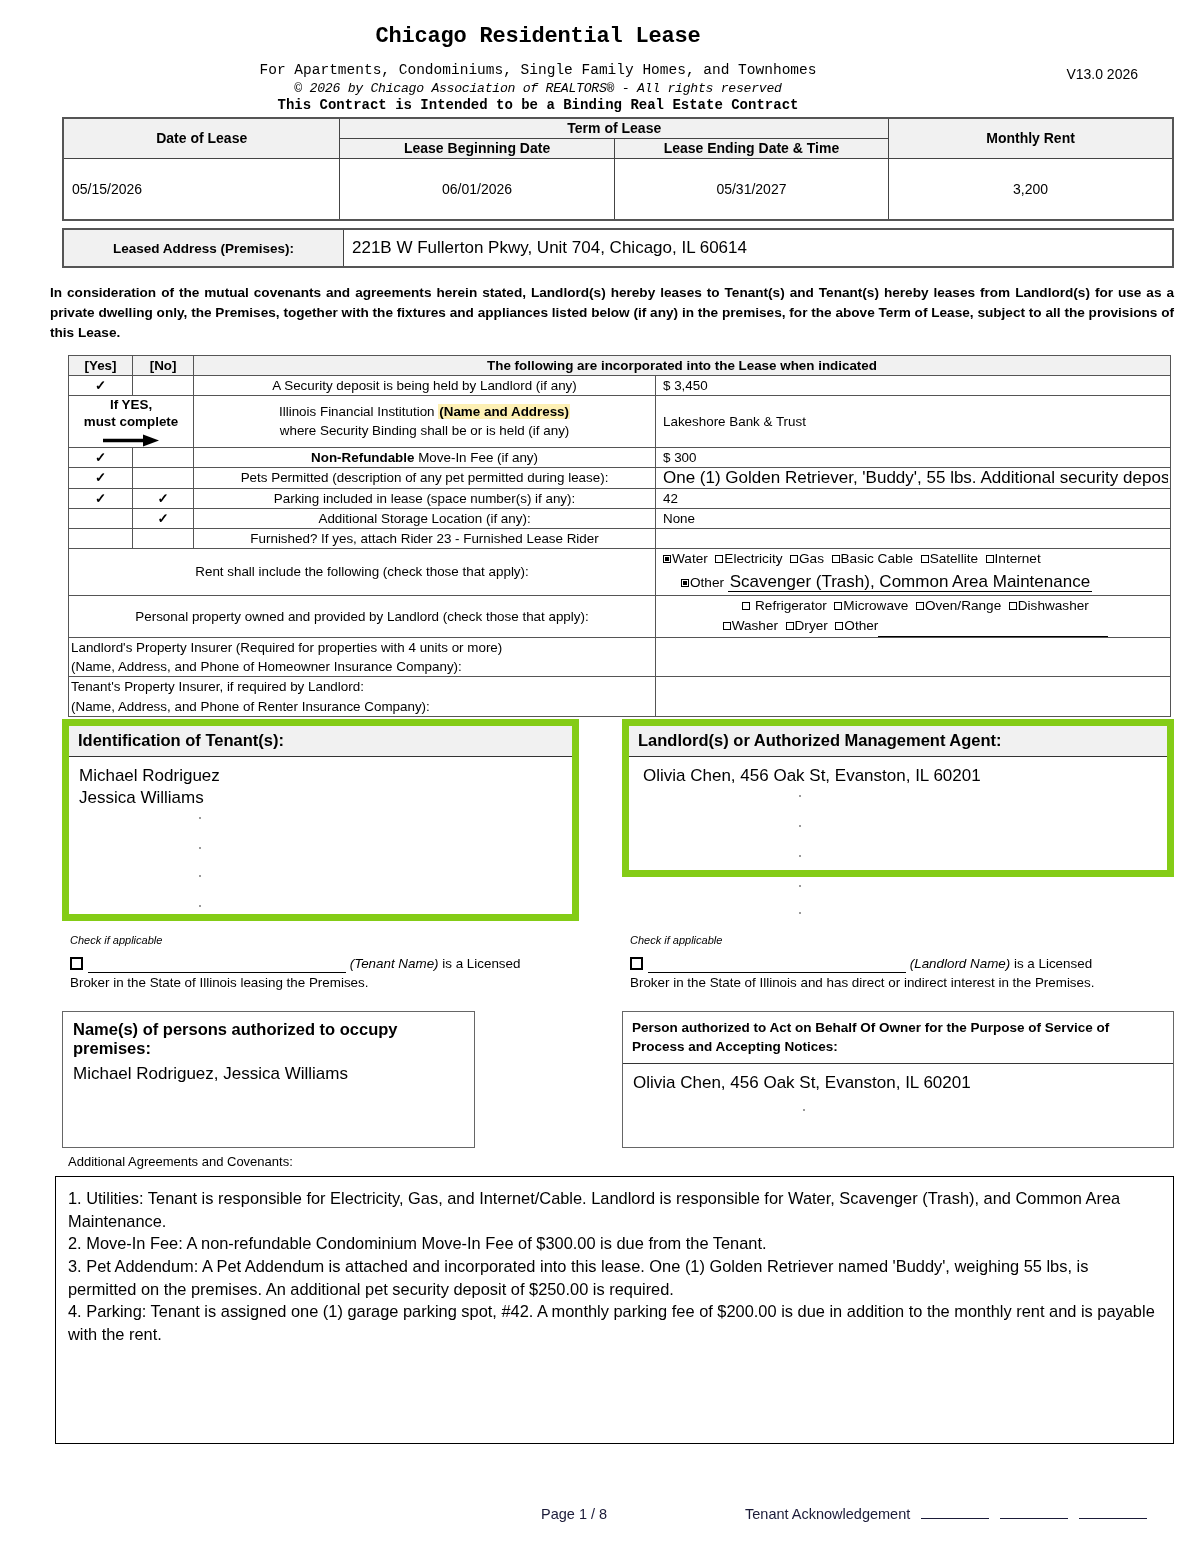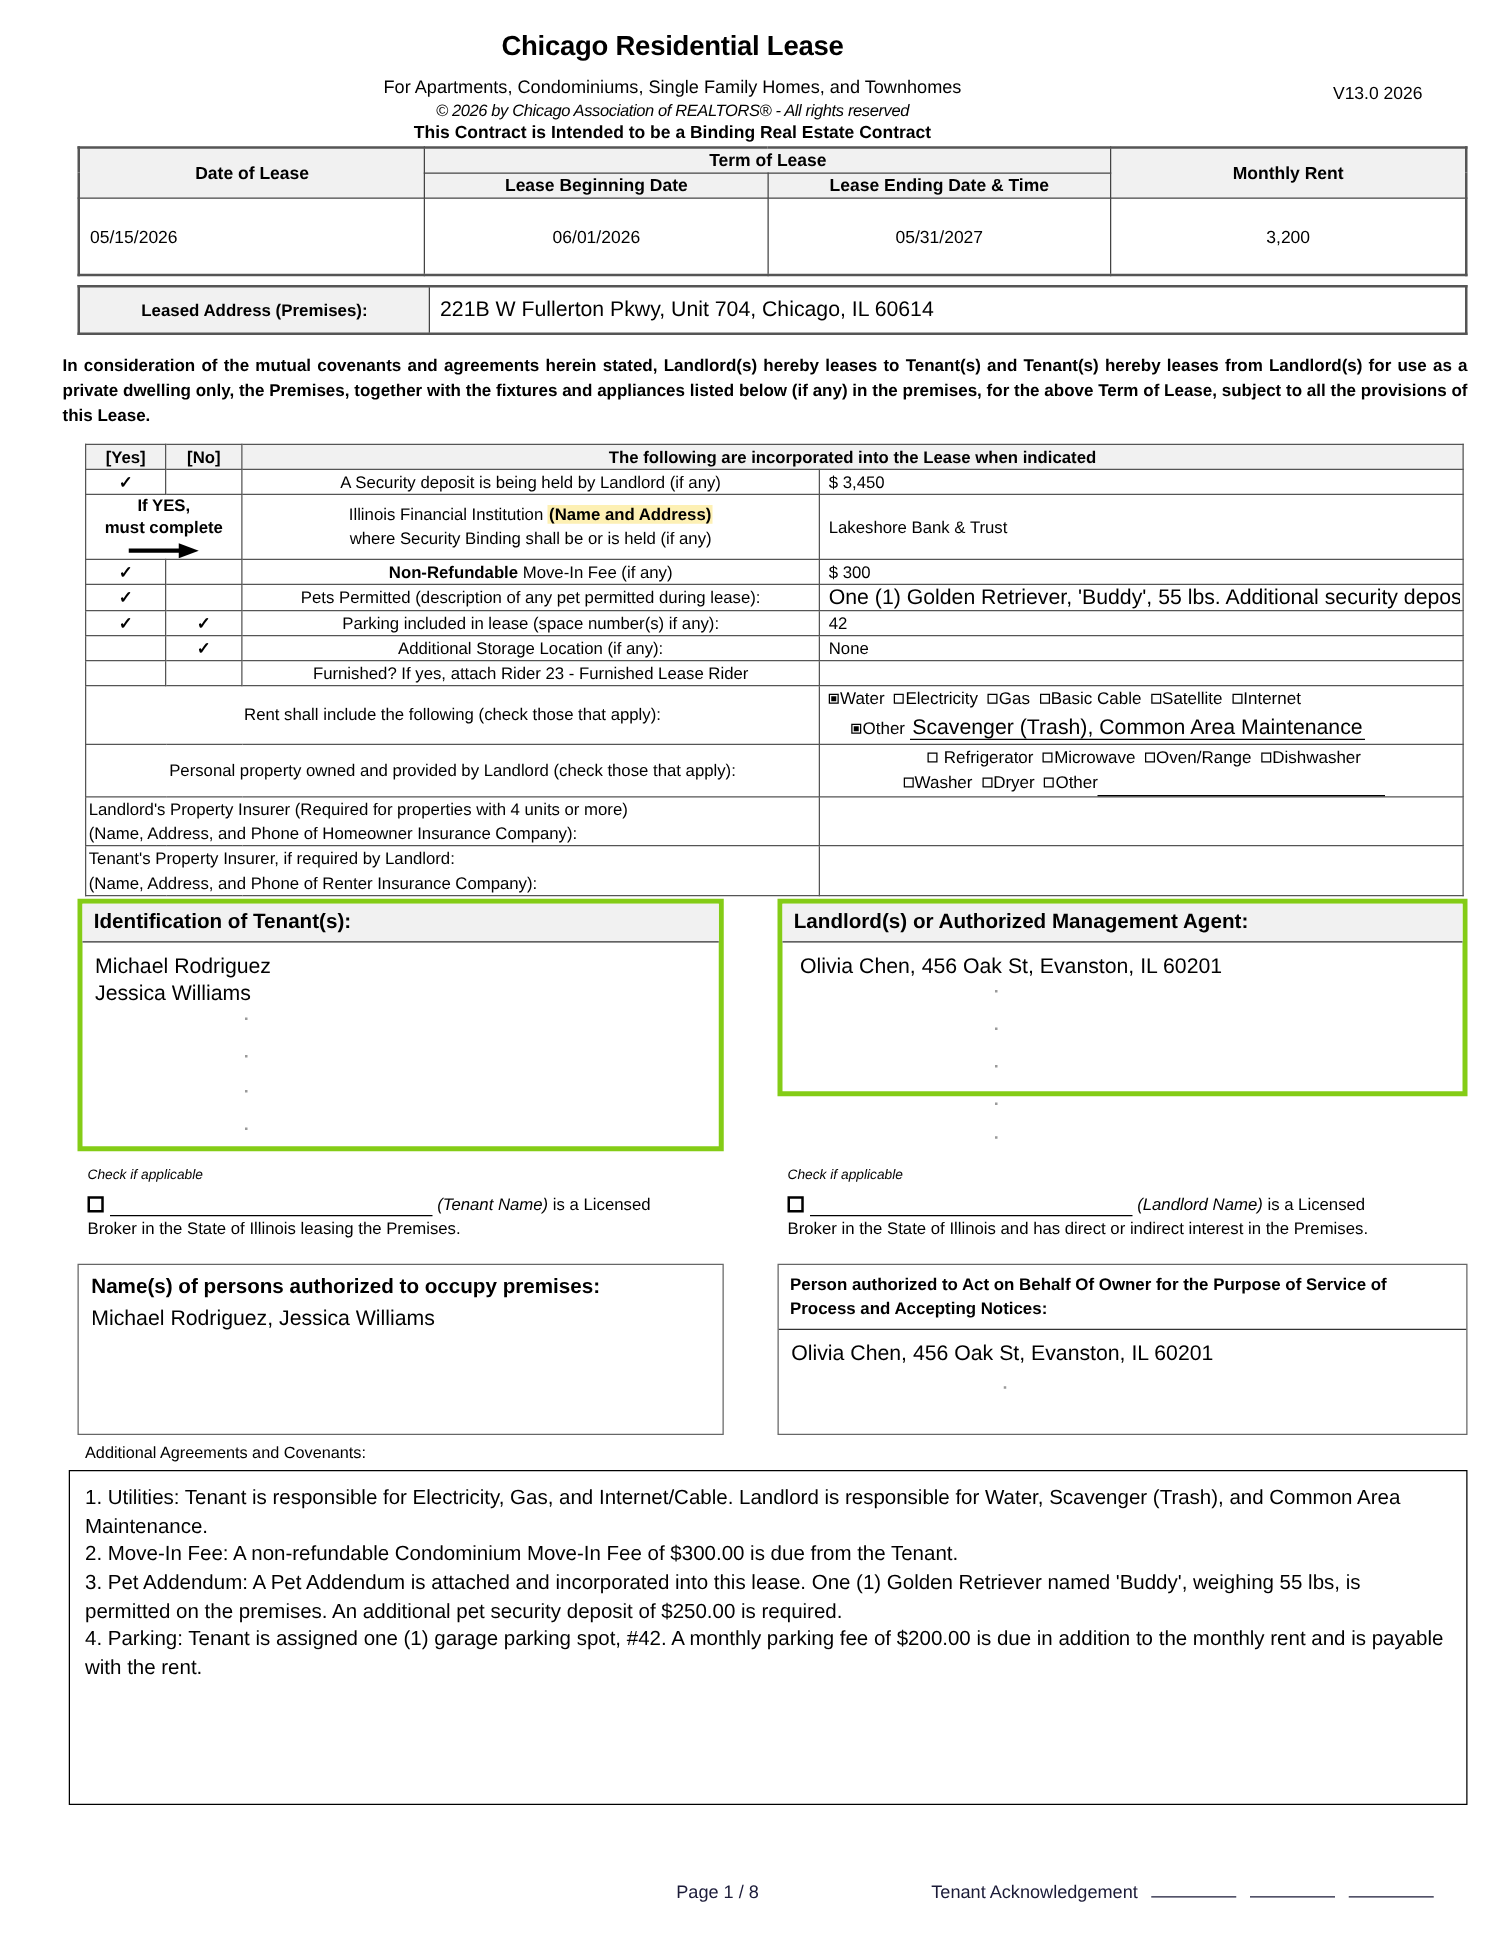--- a/index.html
+++ b/index.html
@@ -24,20 +24,21 @@
     box-sizing: border-box;
   }
 
   
   .hdr {
     position: absolute;
     top: 24px;
     left: 0;
     width: 1076px;
     text-align: center;
+    font-family: Liberation Mono, monospace;
   }
   .hdr-title {
     font-size: 22px;
     font-weight: bold;
     letter-spacing: -0.2px;
     line-height: 1.15;
   }
   .hdr-sub1 {
     font-size: 14.5px;
     line-height: 1.35;
@@ -233,21 +234,21 @@
     text-align: left;
     font-size: 13.4px;
     line-height: 1.45;
     padding: 5px 2px;
   }
 
   
   .party-box {
     position: absolute;
     box-sizing: border-box;
-    border: 4px solid #84cc16;
+    border: 7px solid #84cc16;
     background: #fff;
   }
   .party-head {
     background: #f1f1f1;
     border-bottom: 1px solid #333;
     font-weight: bold;
     font-size: 16.5px;
     padding: 5px 9px 6px;
   }
   .party-body {
@@ -554,21 +555,21 @@
       <span class="dot" style="left:170px; top:155px;"></span>
     </div>
   </div>
   <div class="broker-note" style="left:630px; top:933px; width:545px;">
     <span class="chk-if">Check if applicable</span>
     <span class="bigbox"></span><span class="nameline" style="width:258px;"></span>
     <span class="ital">(Landlord Name)</span><span> is a Licensed</span><br>
     <span>Broker in the State of Illinois and has direct or indirect interest in the Premises.</span>
   </div>
 
-  <div class="occ-box" style="left:62px; top:1011px; width:517px; height:137px;">
+  <div class="occ-box" style="left:62px; top:1011px; width:413px; height:137px;">
     <div class="occ-head">Name(s) of persons authorized to occupy premises:</div>
     <div class="occ-body">Michael Rodriguez, Jessica Williams</div>
   </div>
 
   <div class="occ-box" style="left:622px; top:1011px; width:552px; height:137px;">
     <div class="svc-head">
       <span>Person authorized to Act on Behalf Of Owner for the Purpose of Service of</span><br>
       <span>Process and Accepting Notices:</span>
     </div>
     <div class="svc-body">

